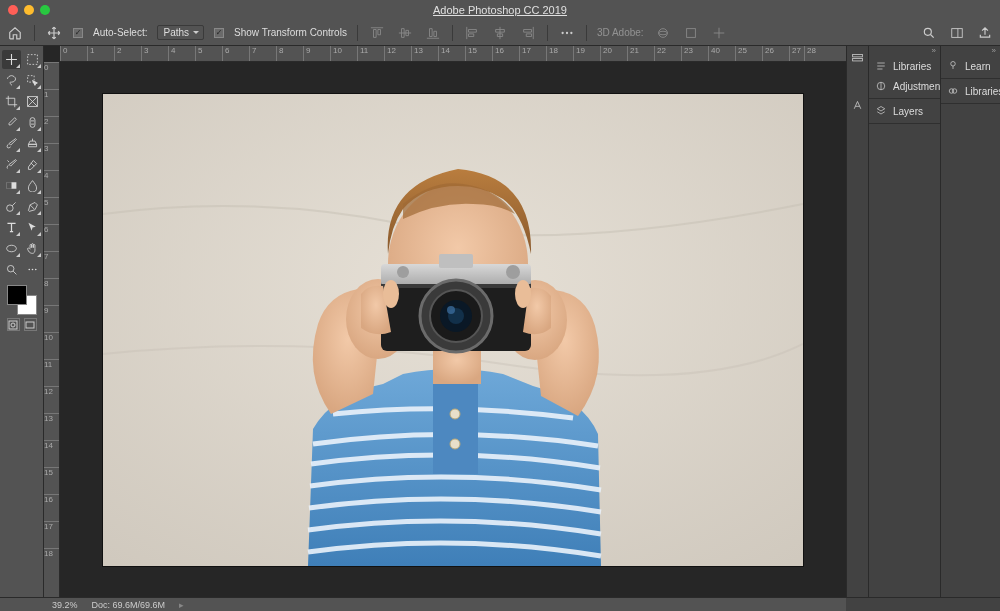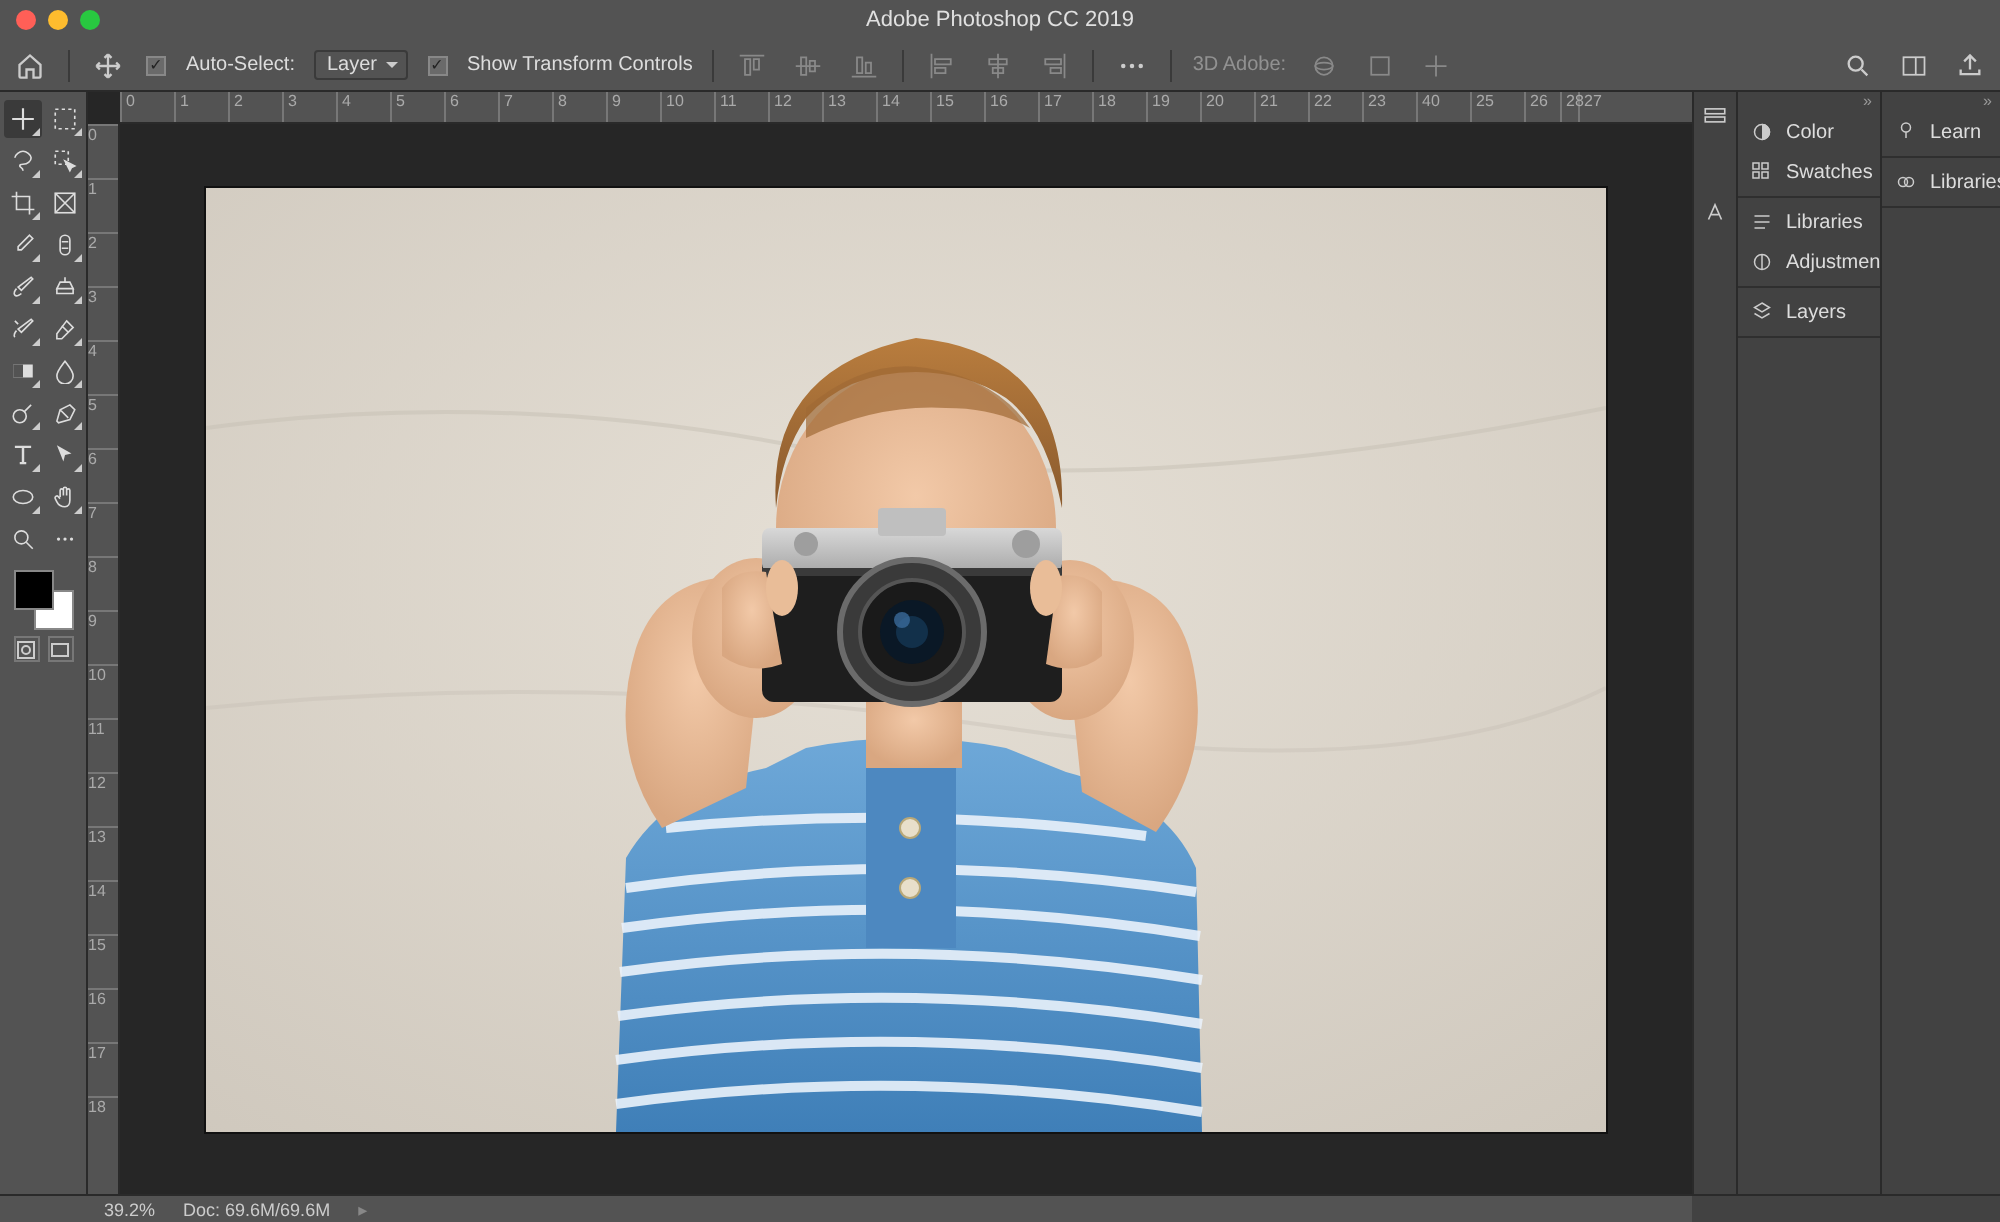--- a/index.html
+++ b/index.html
@@ -5,21 +5,21 @@
 * { margin: 0; padding: 0; box-sizing: border-box; font-family: -apple-system, "Helvetica Neue", Arial, sans-serif; }
 body { width: 1000px; height: 611px; background: #323232; color: #ccc; font-size: 10px; overflow: hidden; position: relative; }
 
 
 .titlebar { height: 20px; background: #535353; display: flex; align-items: center; position: relative; }
 .traffic { display: flex; gap: 6px; padding-left: 8px; }
 .traffic span { width: 10px; height: 10px; border-radius: 50%; display: block; }
 .tl-close { background: #ff5f57; }
 .tl-min { background: #febc2e; }
 .tl-max { background: #28c840; }
-.title { position: absolute; left: 0; right: 0; text-align: center; color: #e0e0e0; font-size: 11px; }
+.title { position: absolute; left: 0; right: 0; text-align: center; color: #e0e0e0; font-size: 11px; text-decoration: underline; }
 
 
 .optionsbar { height: 26px; background: #535353; border-bottom: 1px solid #2a2a2a; display: flex; align-items: center; padding: 0 6px; gap: 10px; font-size: 10px; color: #ddd; }
 .optionsbar .sep { width: 1px; height: 16px; background: #3a3a3a; }
 .home-icon svg, .optionsbar svg { display: block; }
 .checkbox { width: 10px; height: 10px; border: 1px solid #888; background: #6a6a6a; display: inline-flex; align-items: center; justify-content: center; font-size: 8px; color: #222; }
 .checkbox.checked::after { content: "✓"; }
 .select { background: #535353; border: 1px solid #3a3a3a; padding: 1px 14px 1px 5px; border-radius: 2px; position: relative; font-size: 10px; }
 .select::after { content: ""; position: absolute; right: 4px; top: 5px; border: 3px solid transparent; border-top-color: #ccc; }
 .iconbtn { width: 18px; height: 18px; display: flex; align-items: center; justify-content: center; color: #ccc; }
@@ -86,21 +86,21 @@
       </svg>
   </span>
   <span class="sep"></span>
   <span class="iconbtn">
     <svg viewBox="0 0 24 24" fill="none" stroke="currentColor" stroke-width="2">
         <path d="M12 2v20M2 12h20M12 2l-3 3M12 2l3 3M12 22l-3-3M12 22l3-3M2 12l3-3M2 12l3 3M22 12l-3-3M22 12l-3 3"></path>
       </svg>
   </span>
   <span class="checkbox checked"></span>
   <span>Auto-Select:</span>
-  <span class="select">Layer</span>
+  <span class="select">Paths</span>
   <span class="checkbox checked"></span>
   <span>Show Transform Controls</span>
   <span class="sep"></span>
 
   <span class="iconbtn disabled">
       <svg viewBox="0 0 16 16" stroke="currentColor" fill="none">
         <path d="M1 2h14M4 4h3v9H4zM9 4h3v6H9z"></path>
       </svg>
     </span>
   <span class="iconbtn disabled">
@@ -371,21 +371,21 @@
         <div class="tick" style="left: 486px;">18</div>
         <div class="tick" style="left: 513px;">19</div>
         <div class="tick" style="left: 540px;">20</div>
         <div class="tick" style="left: 567px;">21</div>
         <div class="tick" style="left: 594px; text-align: center;">22</div>
         <div class="tick" style="left: 621px;">23</div>
         <div class="tick" style="left: 648px;">40</div>
         <div class="tick" style="left: 675px;">25</div>
         <div class="tick" style="left: 702px;">26</div>
         <div class="tick" style="left: 729px;">27</div>
-        <div class="tick" style="left: 720px;">28</div>
+        <div class="tick" style="left: 744px;">28</div>
       </div>
     <div class="canvas-row">
       <div class="ruler-v">
           <div class="tick" style="top: 0px;">0</div>
           <div class="tick" style="top: 27px;">1</div>
           <div class="tick" style="top: 54px;">2</div>
           <div class="tick" style="top: 81px;">3</div>
           <div class="tick" style="top: 108px;">4</div>
           <div class="tick" style="top: 135px;">5</div>
           <div class="tick" style="top: 162px;">6</div>
@@ -517,38 +517,20 @@
         </svg></span>
     <span class="di"><svg viewBox="0 0 16 16" fill="none" stroke="#ccc" width="13" height="13">
           <path d="M4 12L8 3l4 9M5.5 9h5"></path>
         </svg></span>
   </div>
   <div class="col colB">
     <div class="coll">»</div>
     <div class="pg">
       <div class="pi">
           <svg viewBox="0 0 16 16" fill="none" stroke="#ccc">
-            <circle cx="8" cy="8" r="5"></circle>
-            <path d="M8 3a5 5 0 0 1 0 10" fill="#ccc"></path>
-          </svg>
-          <span>Color</span>
-        </div>
-      <div class="pi">
-          <svg viewBox="0 0 16 16" fill="none" stroke="#ccc">
-            <rect x="2" y="2" width="4" height="4"></rect>
-            <rect x="8" y="2" width="4" height="4"></rect>
-            <rect x="2" y="8" width="4" height="4"></rect>
-            <rect x="8" y="8" width="4" height="4"></rect>
-          </svg>
-          <span>Swatches</span>
-        </div>
-    </div>
-    <div class="pg">
-      <div class="pi">
-          <svg viewBox="0 0 16 16" fill="none" stroke="#ccc">
             <path d="M3 4h10M3 8h10M3 12h7"></path>
           </svg>
           <span>Libraries</span>
         </div>
       <div class="pi">
           <svg viewBox="0 0 16 16" fill="none" stroke="#ccc">
             <circle cx="8" cy="8" r="5"></circle>
             <path d="M8 3v10"></path>
           </svg>
           <span>Adjustments</span>

